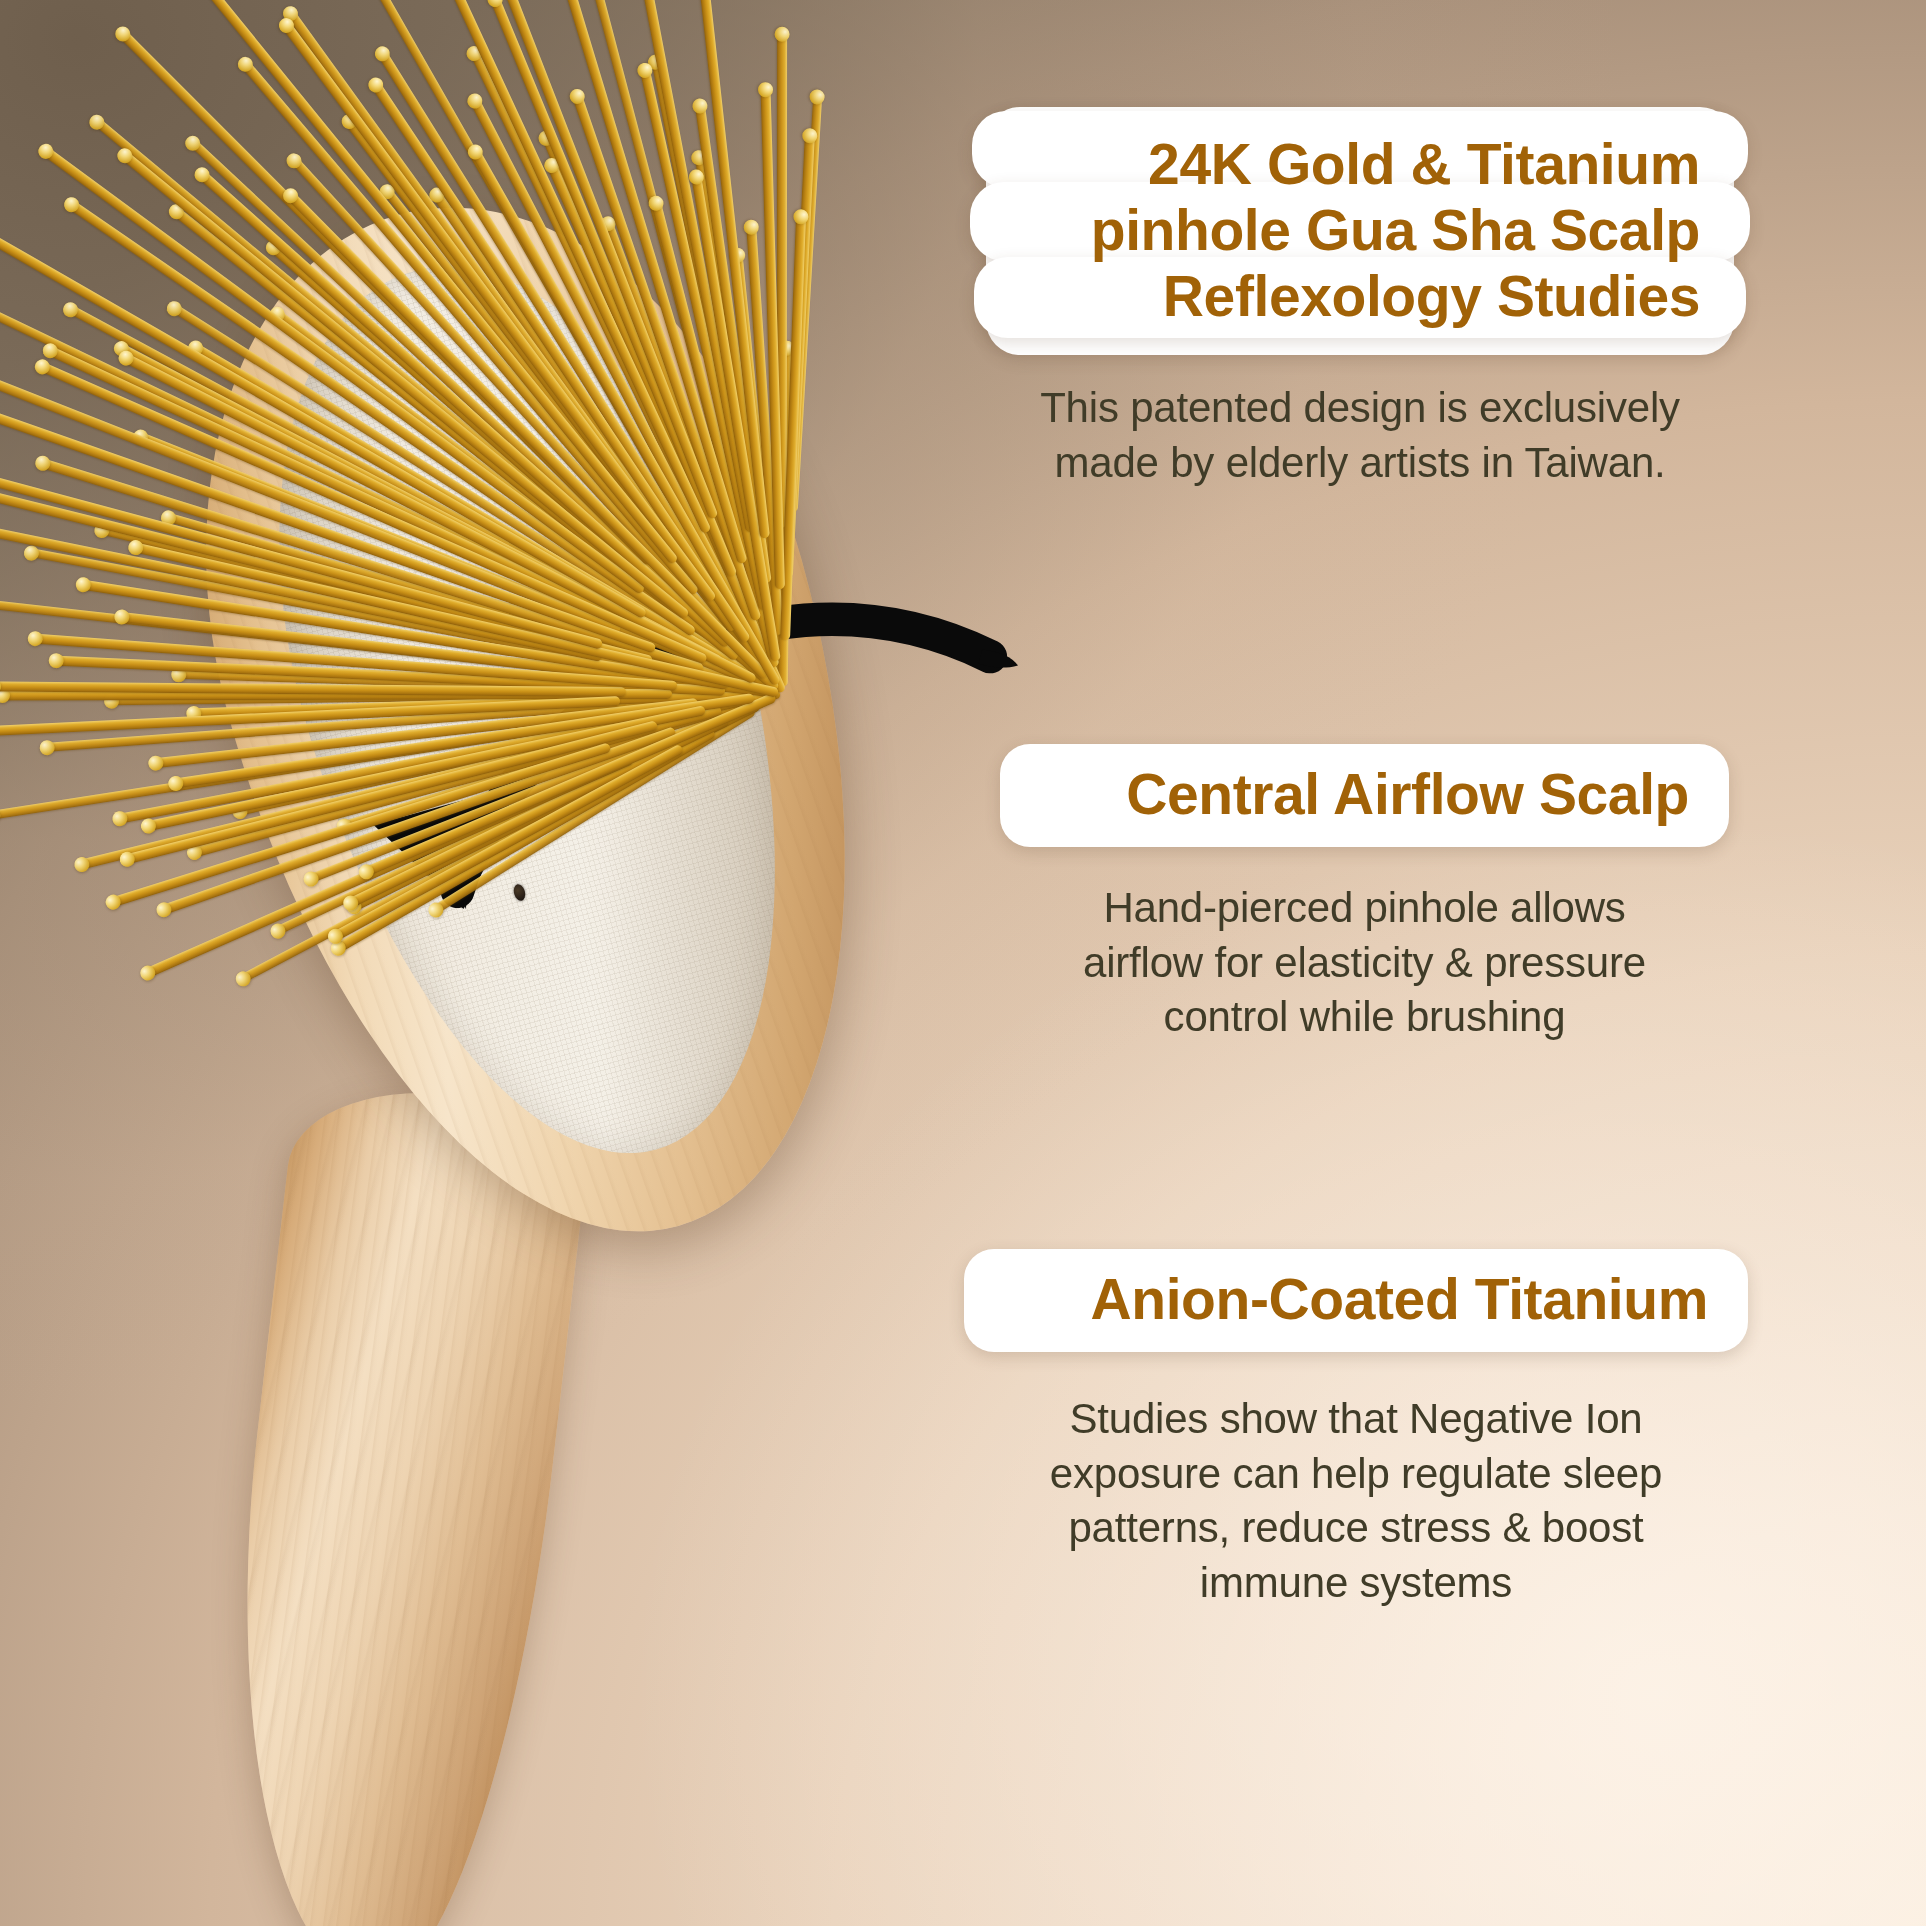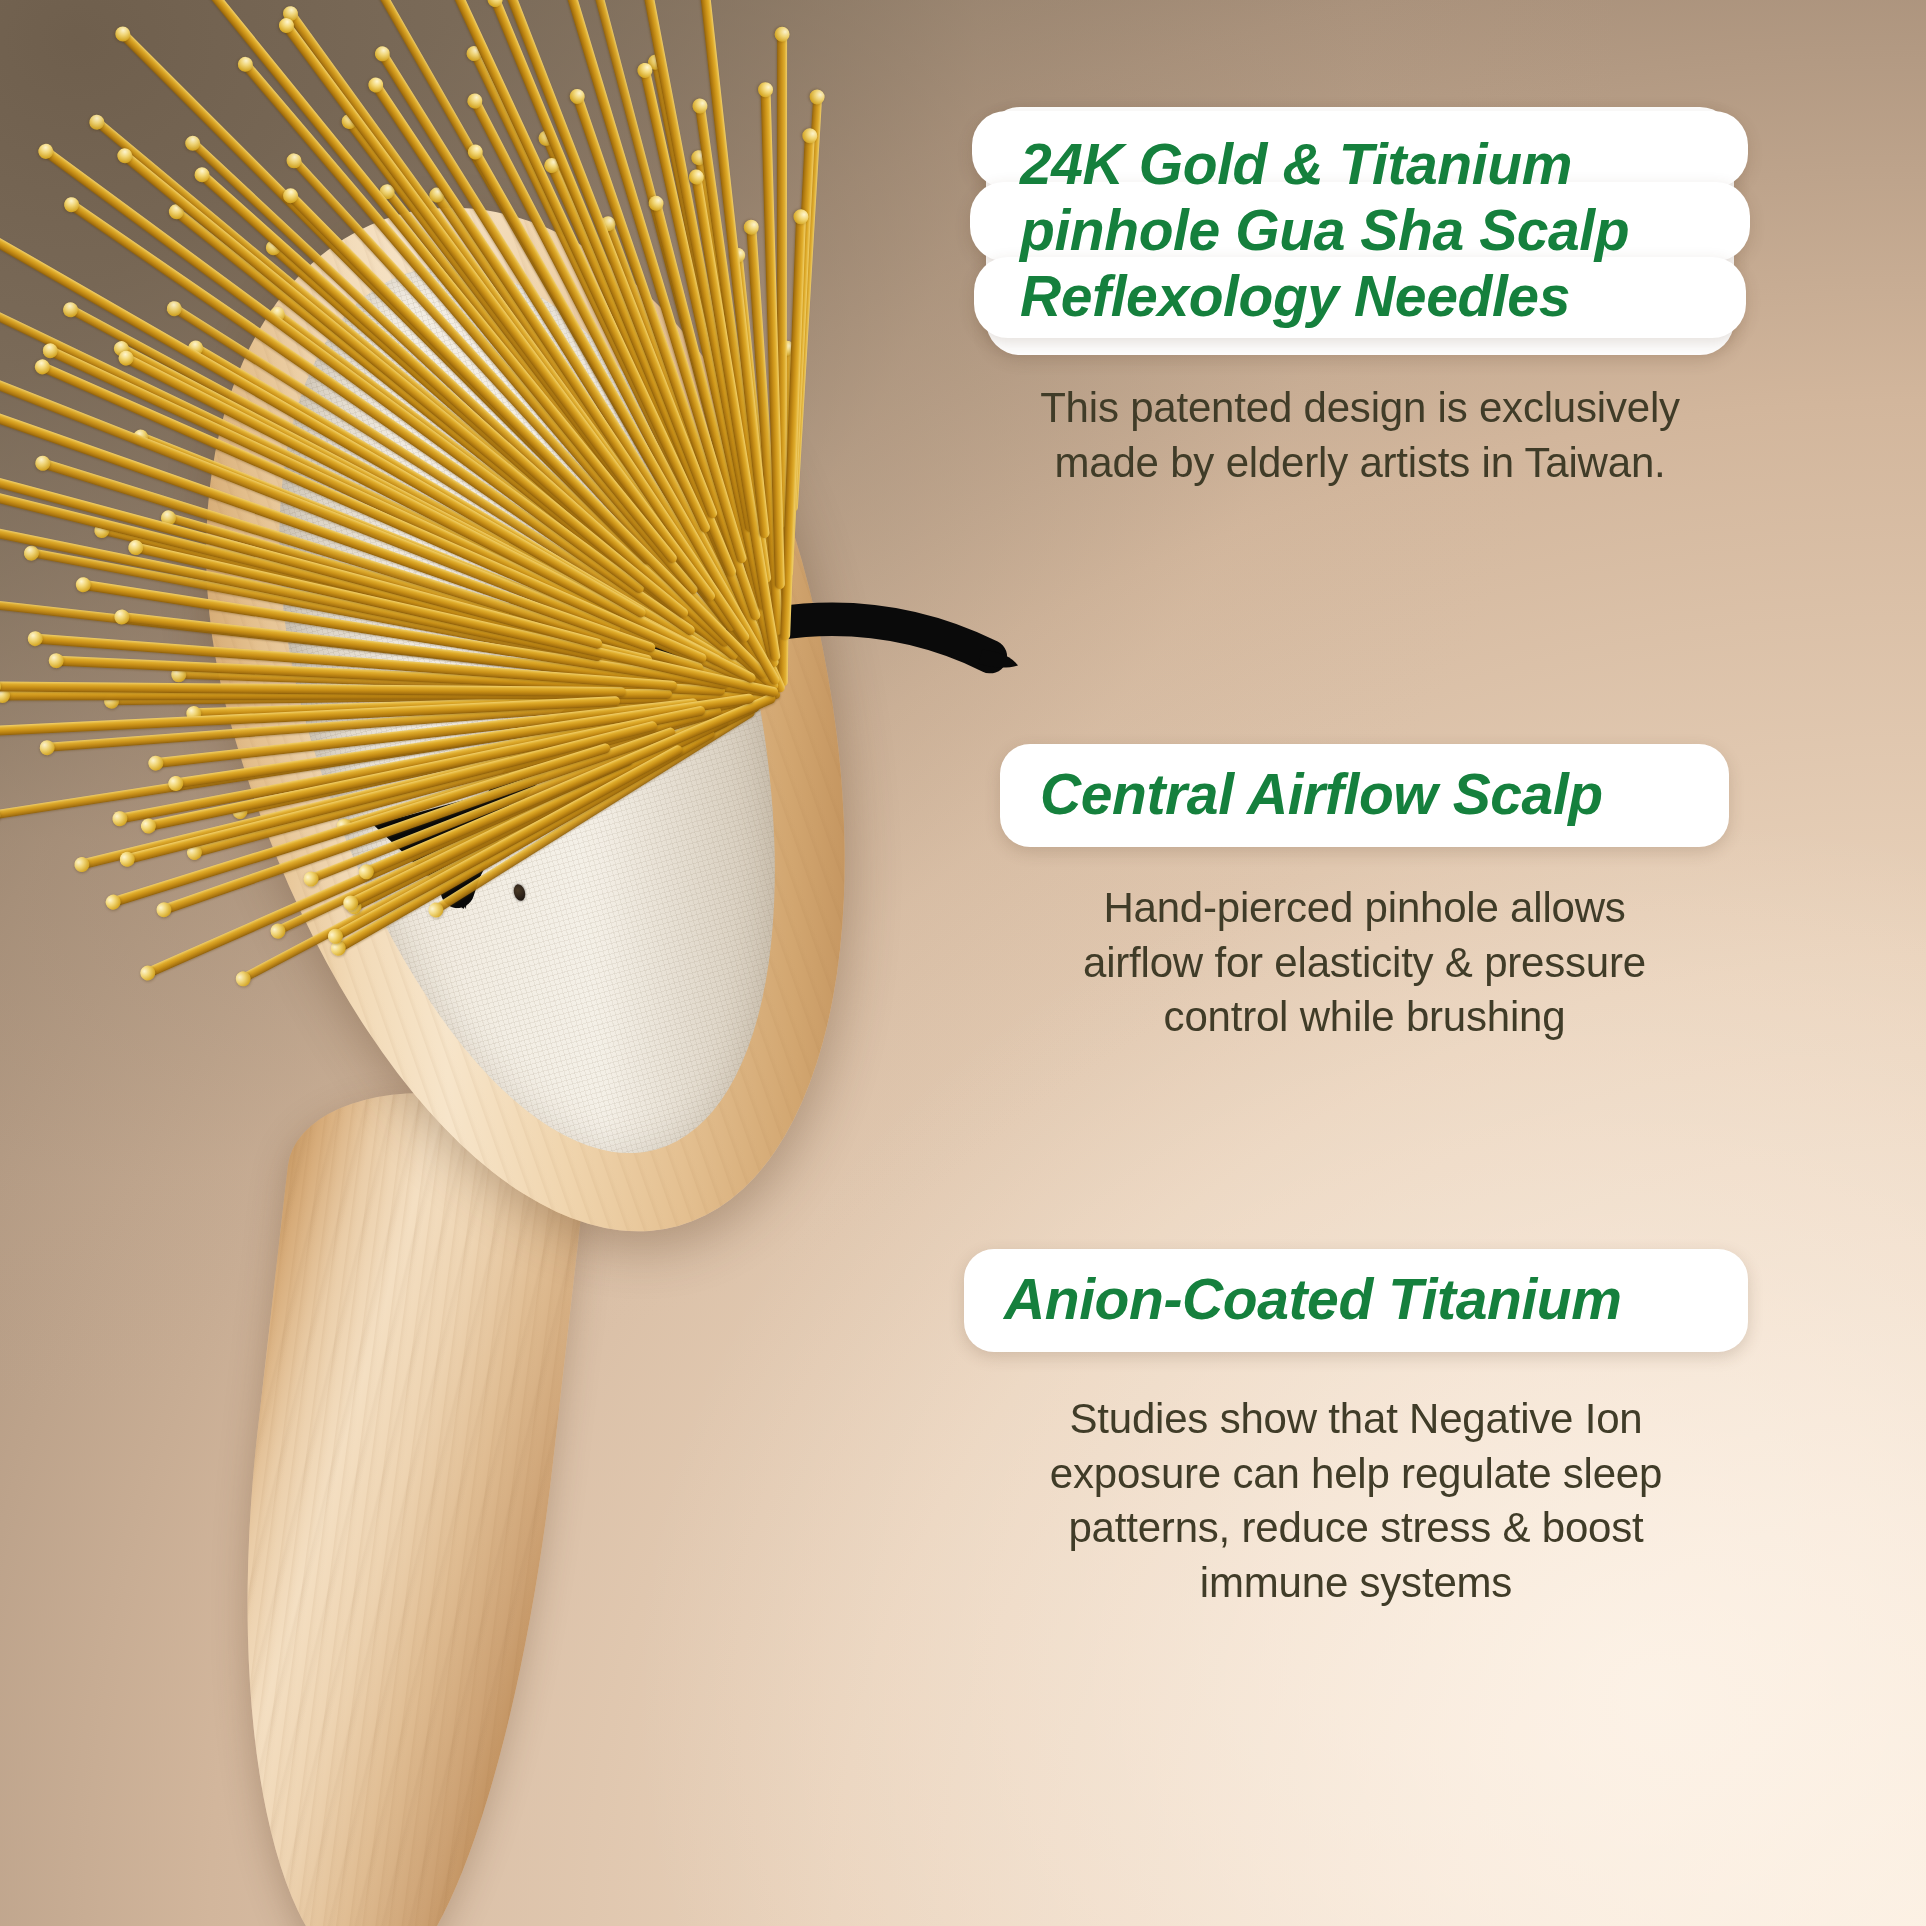--- a/index.html
+++ b/index.html
@@ -177,27 +177,26 @@
     pointer-events: none;
   }
 
   
   .callout { position: absolute; }
 
   .badge {
     position: relative;
     display: block;
     background: #ffffff;
-    color: #15803d;
+    color: #a16207;
     font-weight: 700;
-    text-align: left;
+    text-align: right;
     line-height: 1.16;
     letter-spacing: -0.4px;
     box-shadow: 0 5px 16px rgba(84,58,34,0.18);
-    font-style: italic;
   }
   .badge .ln {
     display: block;
     position: relative;
     z-index: 2;
     white-space: nowrap;
   }
   
   .lobe {
     position: absolute;
@@ -383,21 +382,21 @@
     <path d="M 992 656 C 1010 658, 1022 664, 1028 672 C 1014 676, 1000 674, 988 670 Z" fill="#0a0a0a"></path>
   </svg>
 
   <div class="callout" id="callout-1">
     <div class="badge badge-multi">
       <span class="lobe" style="left:-14px; top:4px;   right:-14px; height:77px;"></span>
       <span class="lobe" style="left:-16px; top:75px;  right:-16px; height:79px;"></span>
       <span class="lobe" style="left:-12px; top:150px; right:-12px; height:81px;"></span>
       <span class="ln">24K Gold &amp; Titanium</span>
       <span class="ln">pinhole Gua Sha Scalp</span>
-      <span class="ln">Reflexology Needles</span>
+      <span class="ln">Reflexology Studies</span>
     </div>
     <div class="body-text">
       <span class="ln">This patented design is exclusively</span>
       <span class="ln">made by elderly artists in Taiwan.</span>
     </div>
   </div>
 
   <div class="callout" id="callout-2">
     <div class="badge badge-single">
       <span class="ln">Central Airflow Scalp</span>

